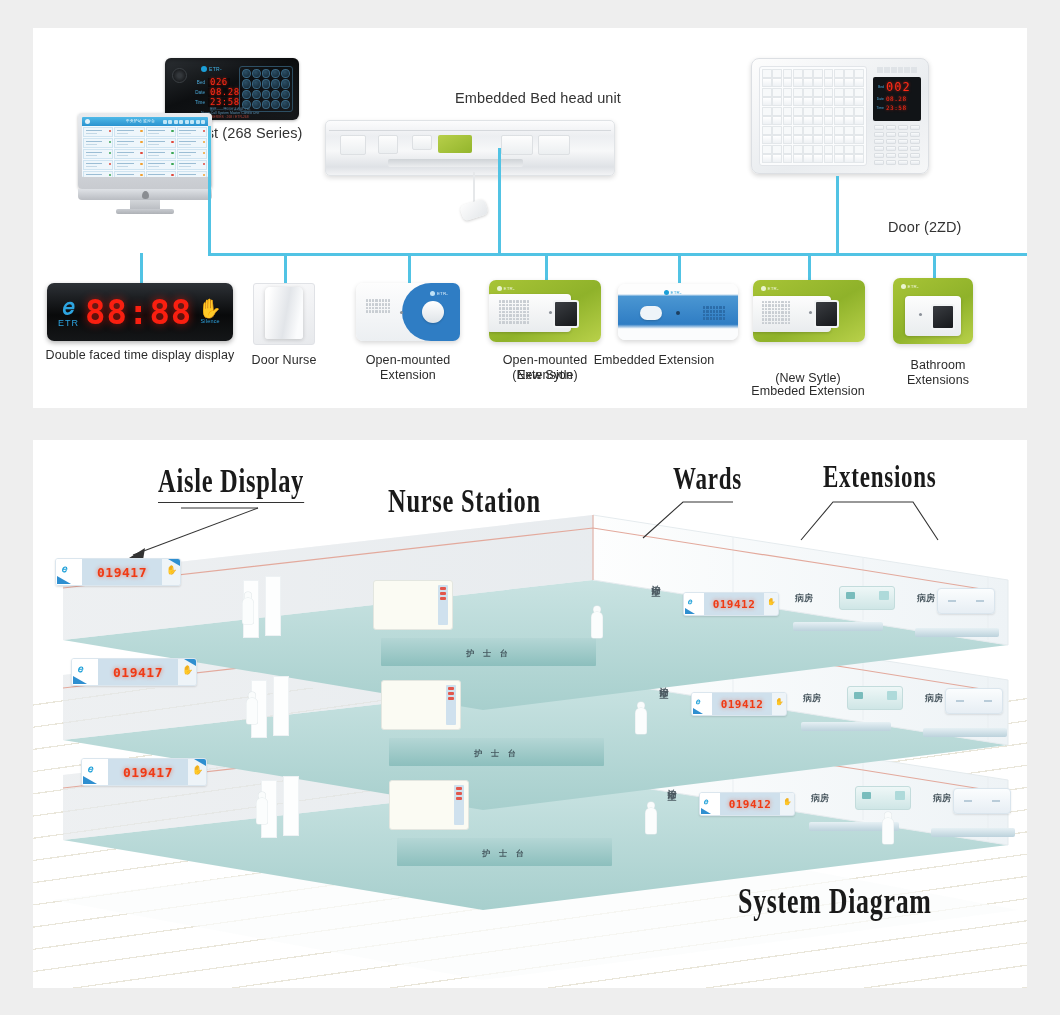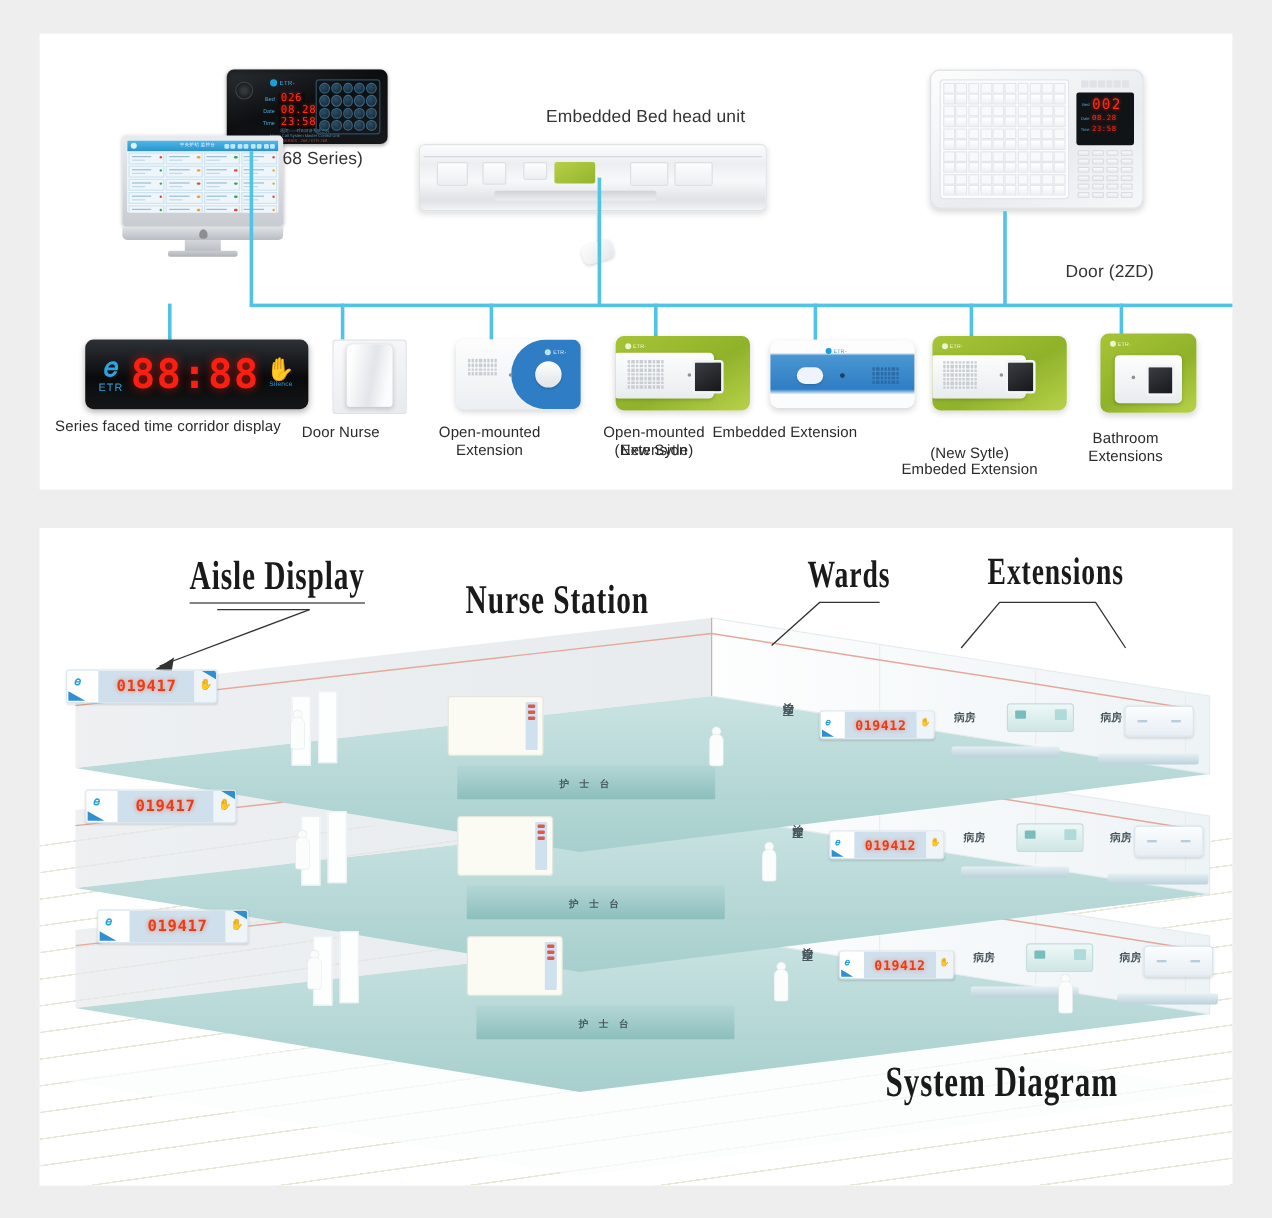--- a/index.html
+++ b/index.html
@@ -32,21 +32,21 @@
     position:absolute;
     text-align:center;
     font-size:12.5px;
     color:#2b2b2b;
     line-height:15px;
     letter-spacing:.1px;
   }
   .dev-label.big{font-size:14.5px;color:#333;}
 
   
-  .device{position:absolute;margin-left:24px;}
+  .device{position:absolute;}
 
   
   .host268{
     width:134px;height:62px;border-radius:6px;
     background:linear-gradient(160deg,#2b2f33 0%,#0d0f11 45%,#17191c 100%);
     box-shadow:0 2px 4px rgba(0,0,0,.35) inset,0 1px 3px rgba(0,0,0,.3);
     position:relative;
   }
   .h268-speaker{
     position:absolute;left:7px;top:10px;width:13px;height:13px;border-radius:50%;
@@ -643,21 +643,21 @@
           <div class="c">𝑒</div>
           <div class="t">ETR</div>
         </div>
         <div class="cd-digits">88:88</div>
         <div class="cd-silence">
           <div class="g">✋</div>
           <div class="t">Silence</div>
         </div>
       </div>
     </div>
-    <div class="dev-label" style="left:0px;top:320px;width:214px;">Series faced time corridor display</div>
+    <div class="dev-label" style="left:0px;top:320px;width:214px;">Double faced time display display</div>
 
     <div class="device" style="left:220px;top:255px;">
       <div class="doorlamp">
         <div class="dl-plate"></div>
         <div class="dl-dome"></div>
       </div>
     </div>
     <div class="dev-label" style="left:201px;top:325px;width:100px;">Door Nurse</div>
 
     <div class="device" style="left:323px;top:255px;">

